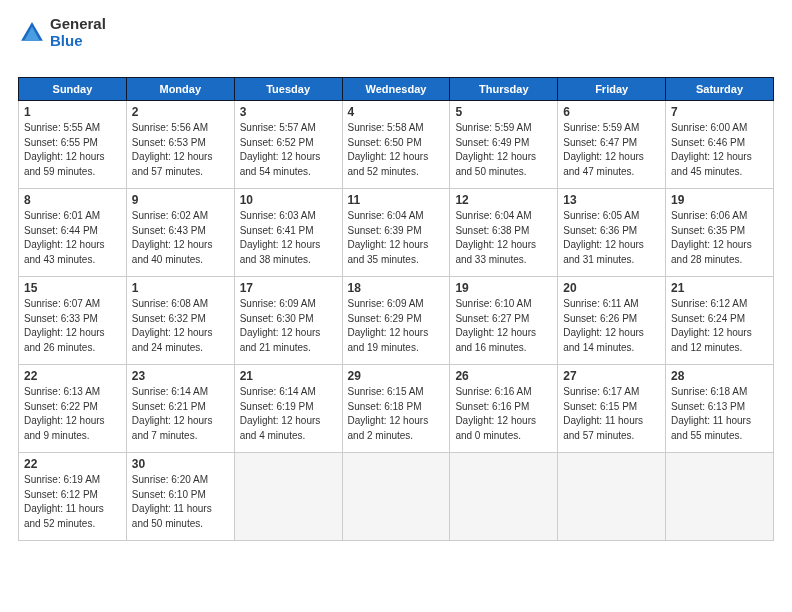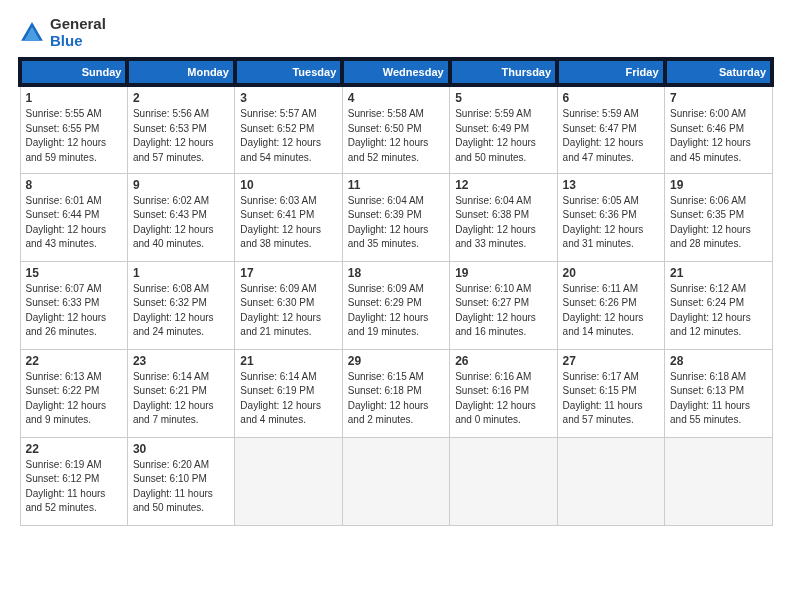--- a/index.html
+++ b/index.html
@@ -9,20 +9,21 @@
       width: 792px;
       height: 612px;
       overflow: hidden;
     }
     .page {
       width: 792px;
       height: 508px;
       padding: 16px 18px 10px 18px;
       display: flex;
       flex-direction: column;
+      gap: 20px;
     }
     .header {
       display: flex;
       justify-content: space-between;
       align-items: flex-start;
       margin-bottom: 8px;
     }
     .logo {
       display: flex;
       align-items: center;
@@ -64,22 +65,22 @@
       border-collapse: collapse;
       flex: 1;
       table-layout: fixed;
     }
     thead tr th {
       background: #1a6bc4;
       color: #fff;
       font-size: 11px;
       font-weight: bold;
       padding: 5px 4px;
-      text-align: right;
-      border: 4px solid #0f172a;
+      text-align: center;
+      border: 1px solid #0f172a;
     }
     tbody tr td {
       border: 1px solid #ccc;
       vertical-align: top;
       padding: 4px 5px;
       font-size: 8.5px;
       color: #333;
       height: 88px;
     }
     tbody tr td.empty {

